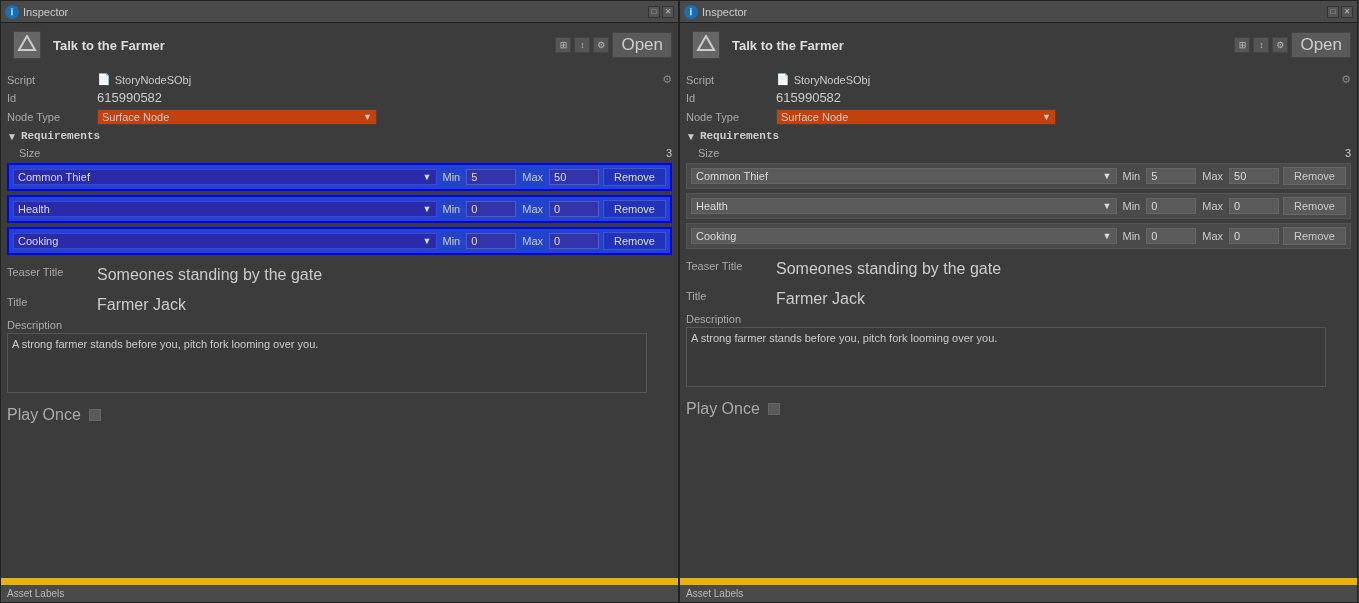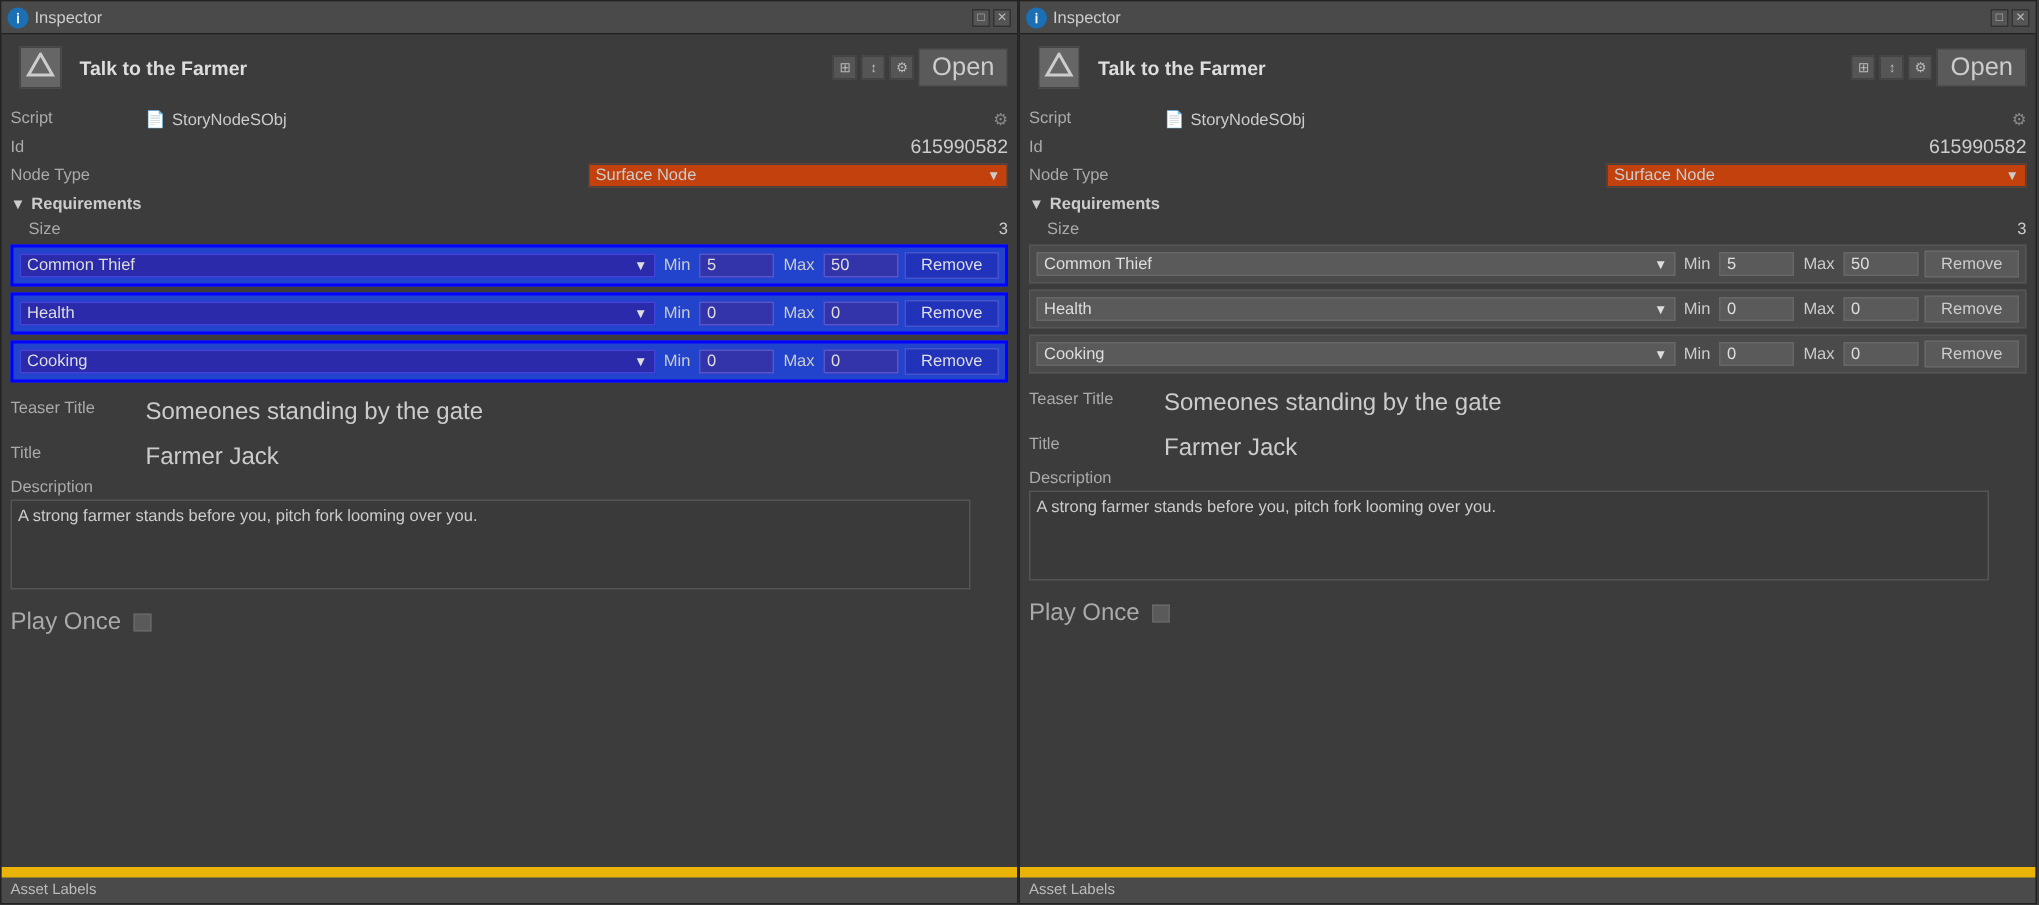--- a/index.html
+++ b/index.html
@@ -124,33 +124,33 @@
       padding: 4px 6px;
       display: flex;
       flex-direction: column;
       gap: 0;
     }
     .field-row {
       display: flex;
       align-items: center;
       padding: 2px 0;
       min-height: 18px;
-      justify-content: space-between;
     }
     .field-label {
       color: #aaa;
       min-width: 90px;
       font-size: 11px;
     }
     .field-value {
       color: #ccc;
       font-size: 13px;
     }
     .script-row {
       display: flex;
+      align-items: center;
       justify-content: space-between;
       padding: 2px 0;
     }
     .script-value {
       display: flex;
       align-items: center;
       gap: 4px;
       color: #ccc;
     }
     .dropdown-field {
@@ -171,20 +171,21 @@
       gap: 4px;
     }
     .triangle {
       color: #ccc;
       font-size: 10px;
     }
     .section-label {
       color: #ccc;
       font-size: 11px;
       font-weight: bold;
+      font-family: Liberation Mono, monospace;
     }
     .size-row {
       display: flex;
       align-items: center;
       padding: 2px 0 2px 12px;
       justify-content: space-between;
     }
     .size-label {
       min-width: 90px;
       color: #aaa;

